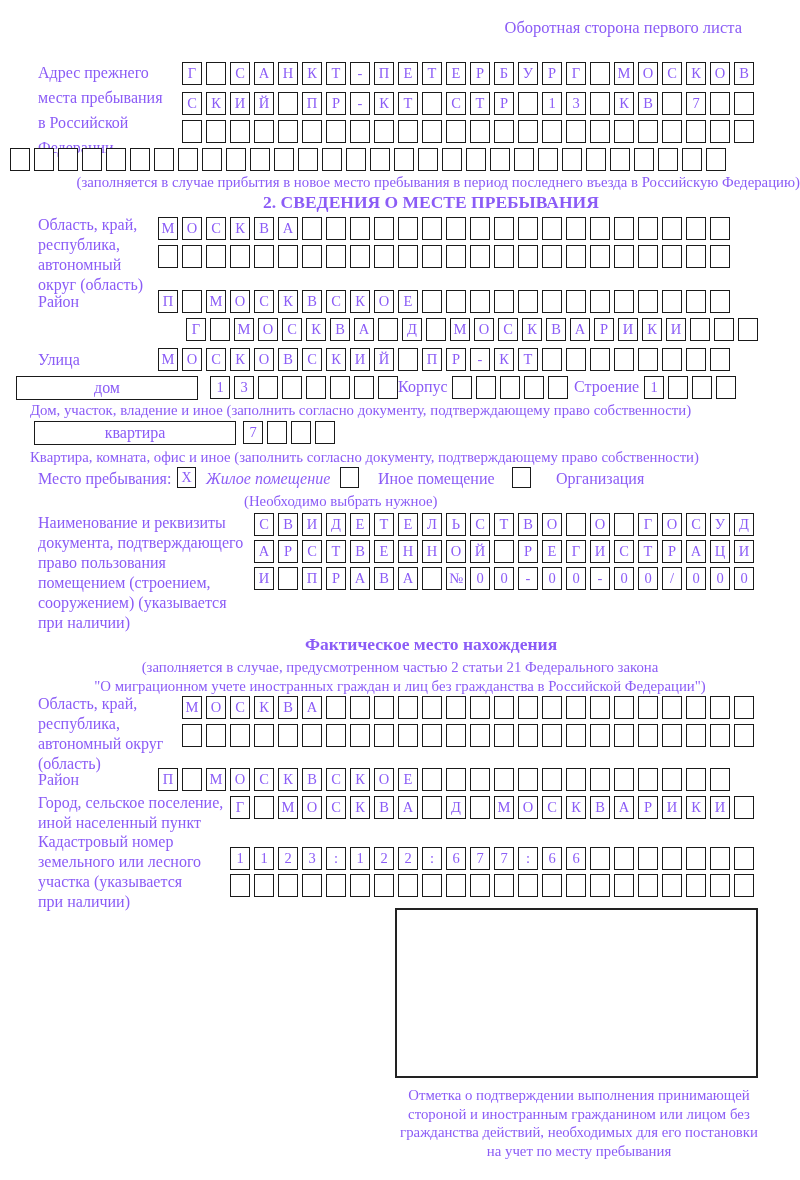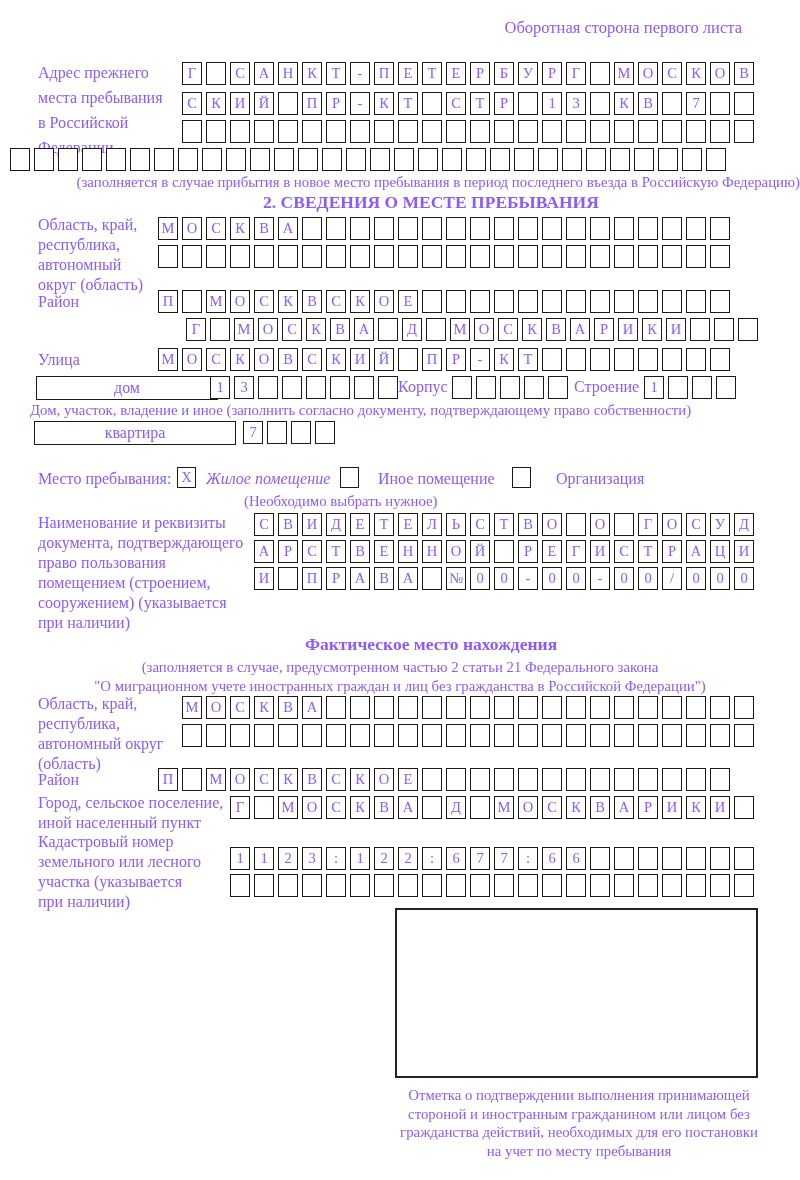--- a/index.html
+++ b/index.html
@@ -295,21 +295,21 @@
       <span class="cell"></span>
       <span class="cell"></span>
       <span class="cell"></span>
       <span class="cell"></span>
       <span class="cell"></span>
       <span class="cell"></span>
       <span class="cell"></span>
       <span class="cell"></span>
     </div>
 
-  <div class="abs wbox" style="left:36px; top:376px; width:182px;">дом</div>
+  <div class="abs wbox" style="left:16px; top:376px; width:182px;">дом</div>
   <div class="abs cellrow" style="left:210px; top:376px;">
       <span class="cell">1</span>
       <span class="cell">3</span>
       <span class="cell"></span>
       <span class="cell"></span>
       <span class="cell"></span>
       <span class="cell"></span>
       <span class="cell"></span>
       <span class="cell"></span>
     </div>
@@ -330,20 +330,21 @@
     </div>
   <div class="abs wbox" style="left:34px; top:421px; width:202px;">квартира</div>
 
   <div class="abs note" style="left:30px; top:402px;">Дом, участок, владение и иное (заполнить согласно документу, подтверждающему право собственности)</div>
   <div class="abs cellrow" style="left:243px; top:421px;">
       <span class="cell">7</span>
       <span class="cell"></span>
       <span class="cell"></span>
       <span class="cell"></span>
     </div>
+  <div class="abs note" style="left:30px; top:449px;">Квартира, комната, офис и иное (заполнить согласно документу, подтверждающему право собственности)</div>
 
   <div class="abs inline-lbl" style="left:38px; top:470px;">Место пребывания:</div>
   <div class="abs chk" style="left:177px; top:467px;">X</div>
   <div class="abs inline-lbl" style="left:206px; top:470px;font-style:italic;">Жилое помещение</div>
   <div class="abs chk" style="left:340px; top:467px;"></div>
   <div class="abs inline-lbl" style="left:378px; top:470px;">Иное помещение</div>
   <div class="abs chk" style="left:512px; top:467px;"></div>
   <div class="abs inline-lbl" style="left:556px; top:470px;">Организация</div>
   <div class="abs note" style="left:244px; top:493px;">(Необходимо выбрать нужное)</div>
 

